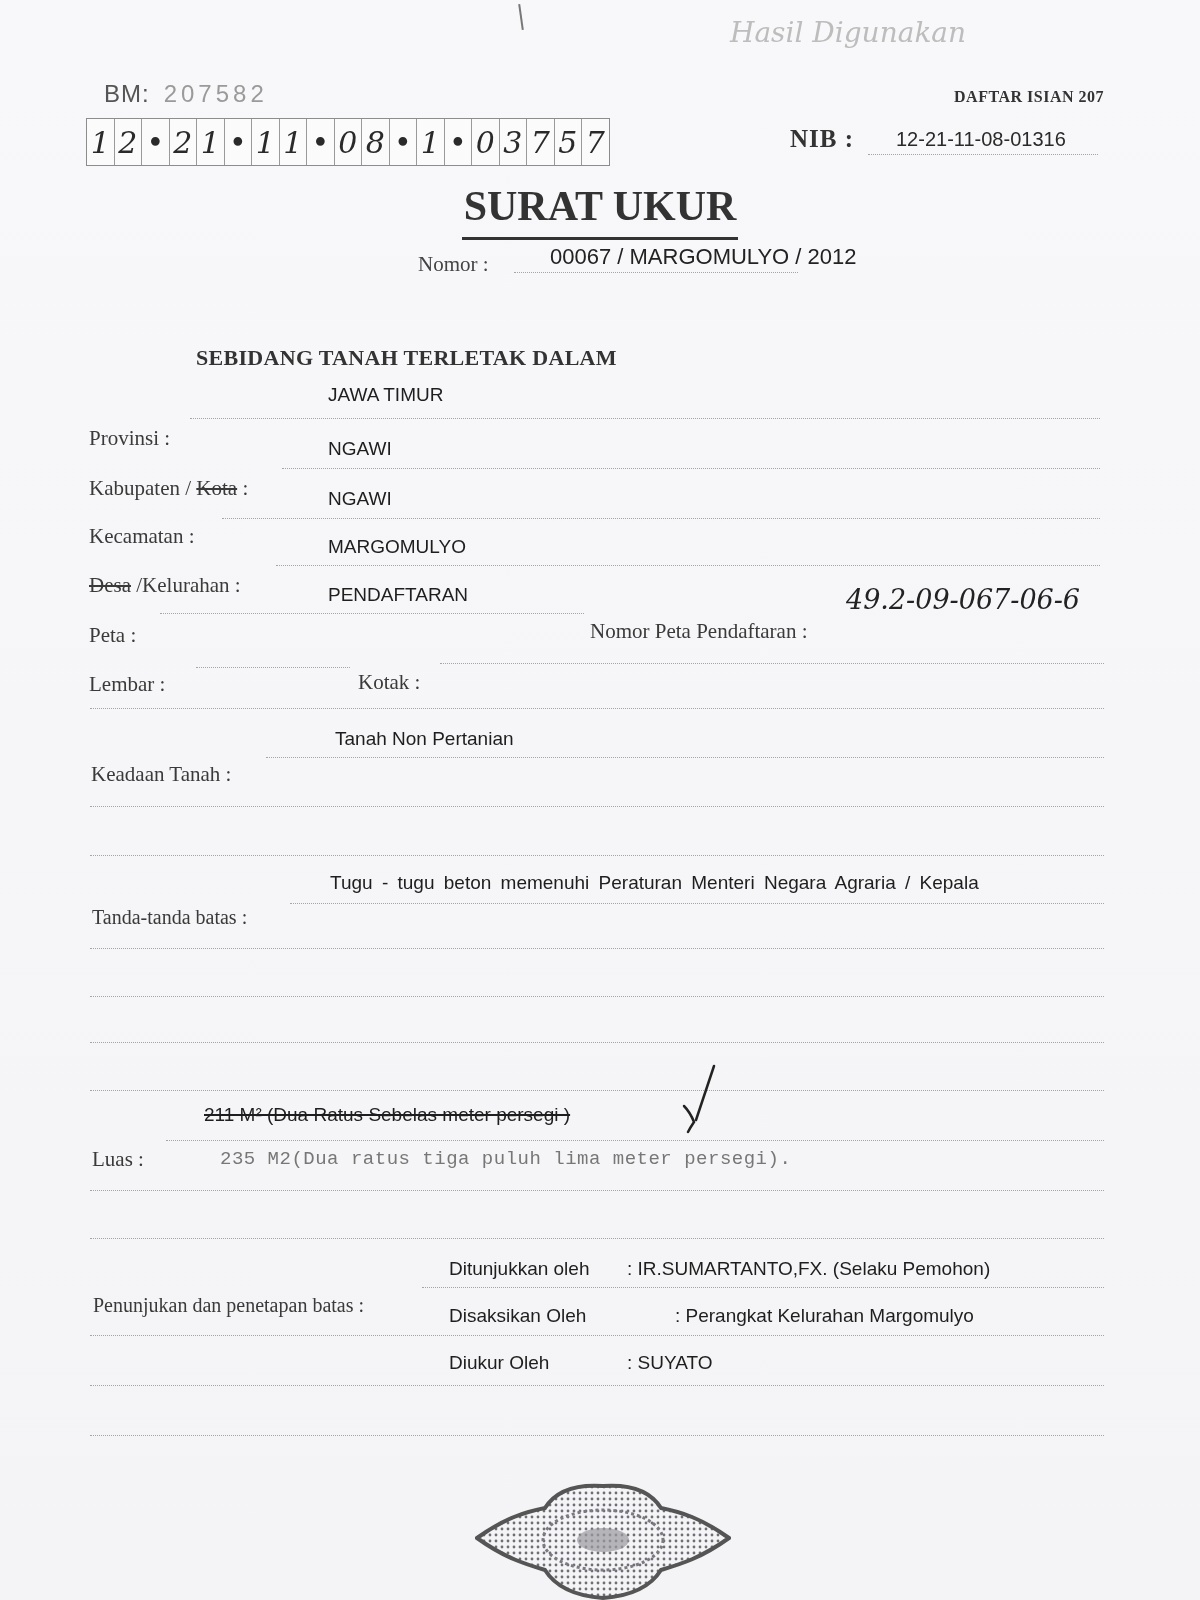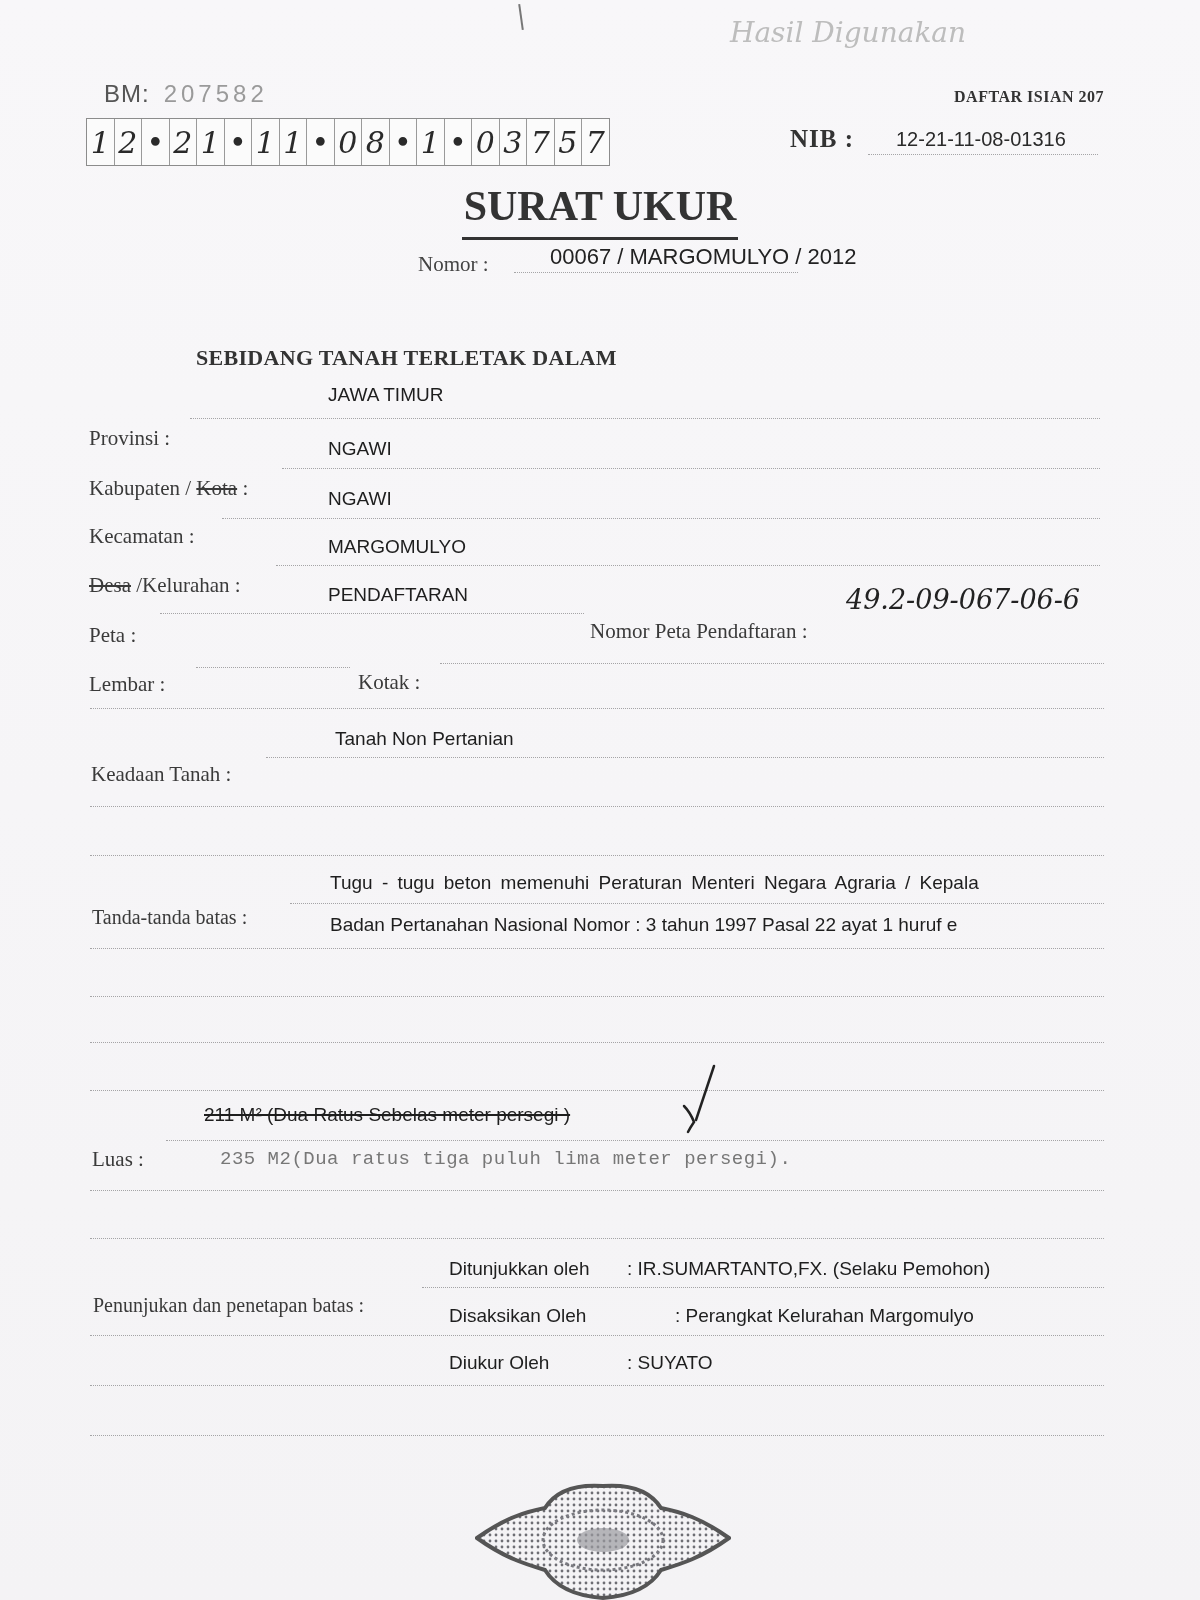--- a/index.html
+++ b/index.html
@@ -124,21 +124,20 @@
 
   <div class="abs label" style="left:91px; top:734px;">Keadaan Tanah :</div>
   <div class="abs value" style="left:335px; top:728px;">Tanah Non Pertanian</div>
   <div class="rule" style="left:266px; top:757px; width:838px;"></div>
   <div class="rule" style="left:90px; top:806px; width:1014px;"></div>
   <div class="rule" style="left:90px; top:855px; width:1014px;"></div>
 
   <div class="abs label" style="left:92px; top:878px; font-size:20px;">Tanda-tanda batas :</div>
   <div class="abs value" style="left:330px; top:872px; font-size:19px; word-spacing:4px;">Tugu - tugu beton memenuhi Peraturan Menteri Negara Agraria / Kepala</div>
   <div class="rule" style="left:290px; top:903px; width:814px;"></div>
-  <div class="abs value" style="left:330px; top:914px; font-size:19px;">Badan Pertanahan Nasional Nomor : 3 tahun 1997 Pasal 22 ayat 1 huruf e</div>
   <div class="rule" style="left:90px; top:948px; width:1014px;"></div>
   <div class="rule" style="left:90px; top:996px; width:1014px;"></div>
   <div class="rule" style="left:90px; top:1042px; width:1014px;"></div>
   <div class="rule" style="left:90px; top:1090px; width:1014px;"></div>
 
   <svg class="abs" style="left:676px; top:1062px;" width="50" height="78">
     <path d="M38 4 L20 58 M8 44 Q14 50 18 60 Q14 66 12 70" stroke="#222" stroke-width="2.5" fill="none" stroke-linecap="round"></path>
   </svg>
   <div class="abs label" style="left:92px; top:1119px;">Luas :</div>
   <div class="abs value strike" style="left:204px; top:1104px; font-size:19px; text-decoration-thickness:2px;">211 M² (Dua Ratus Sebelas  meter persegi )</div>

